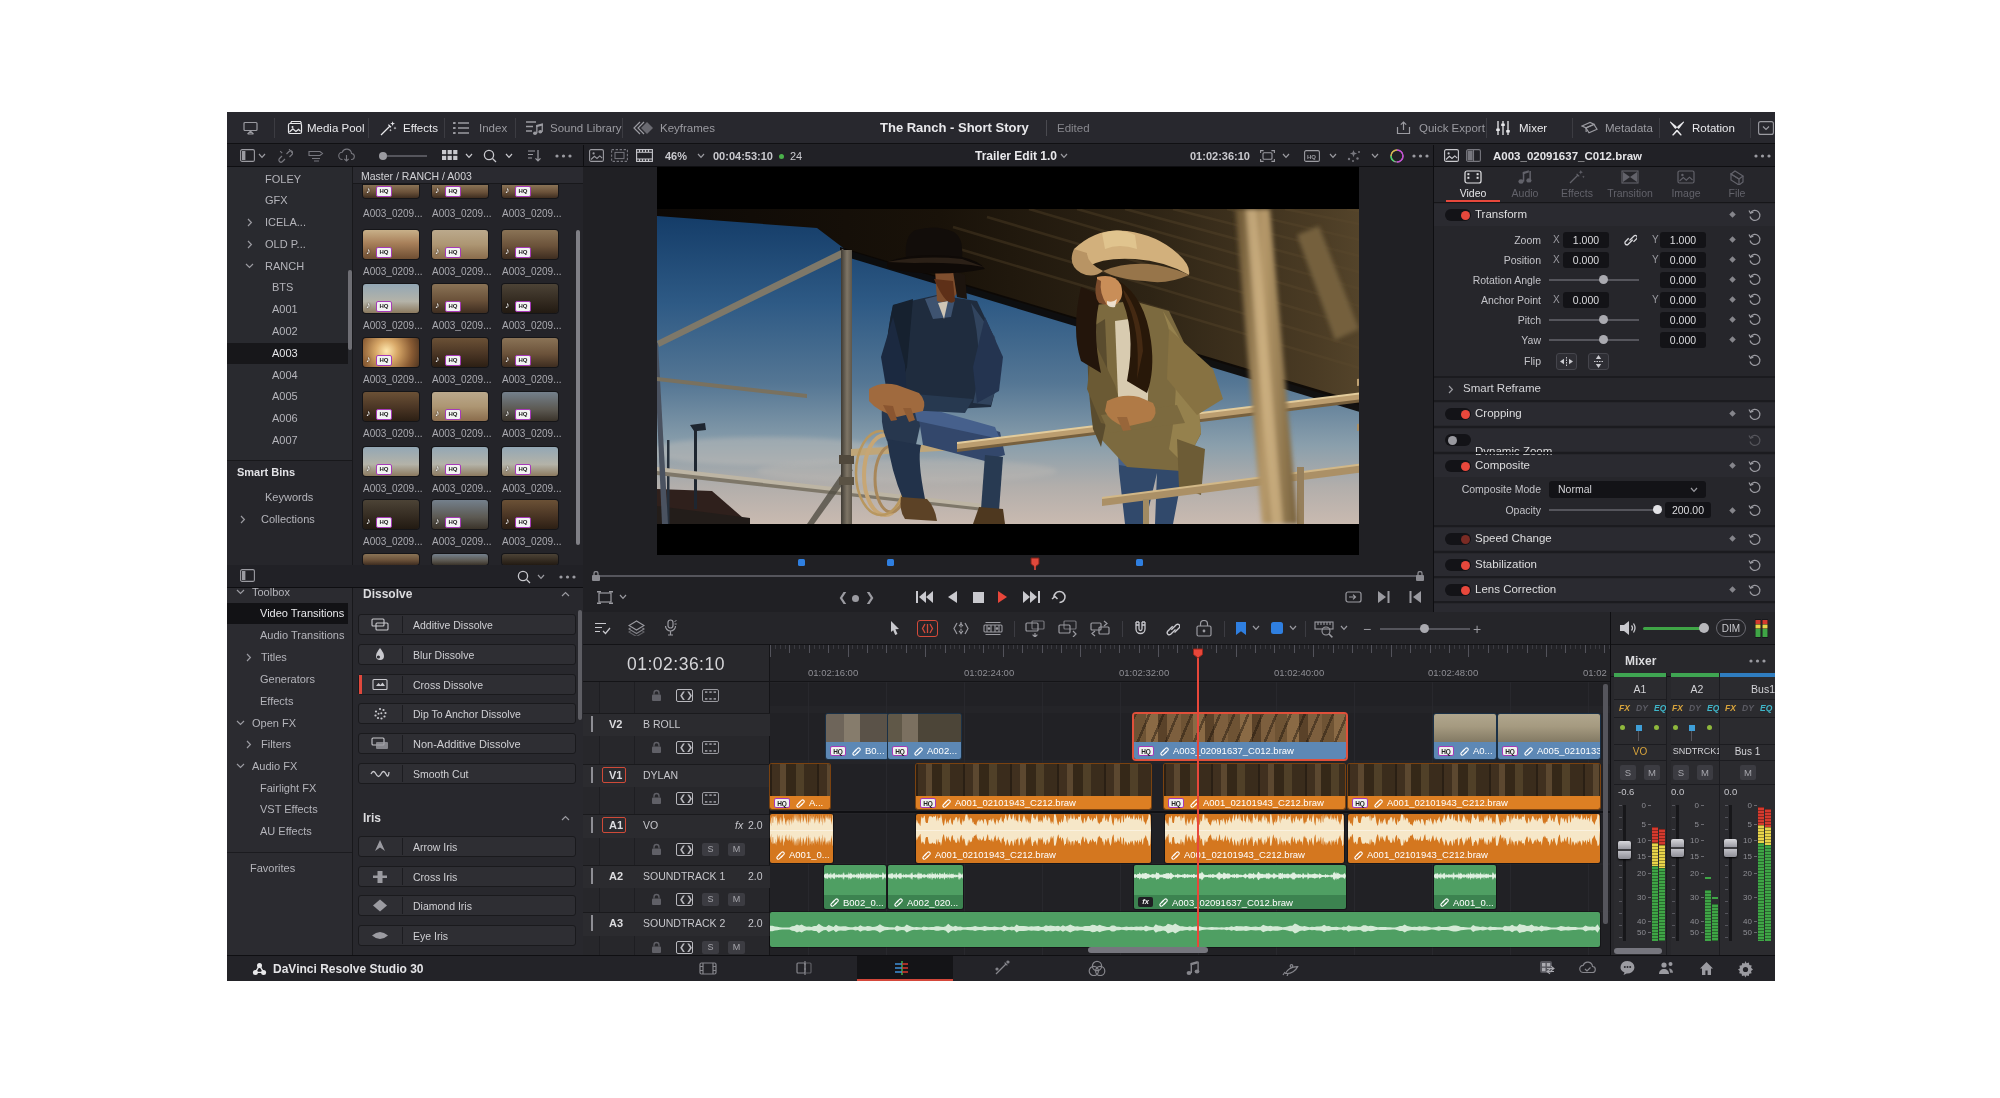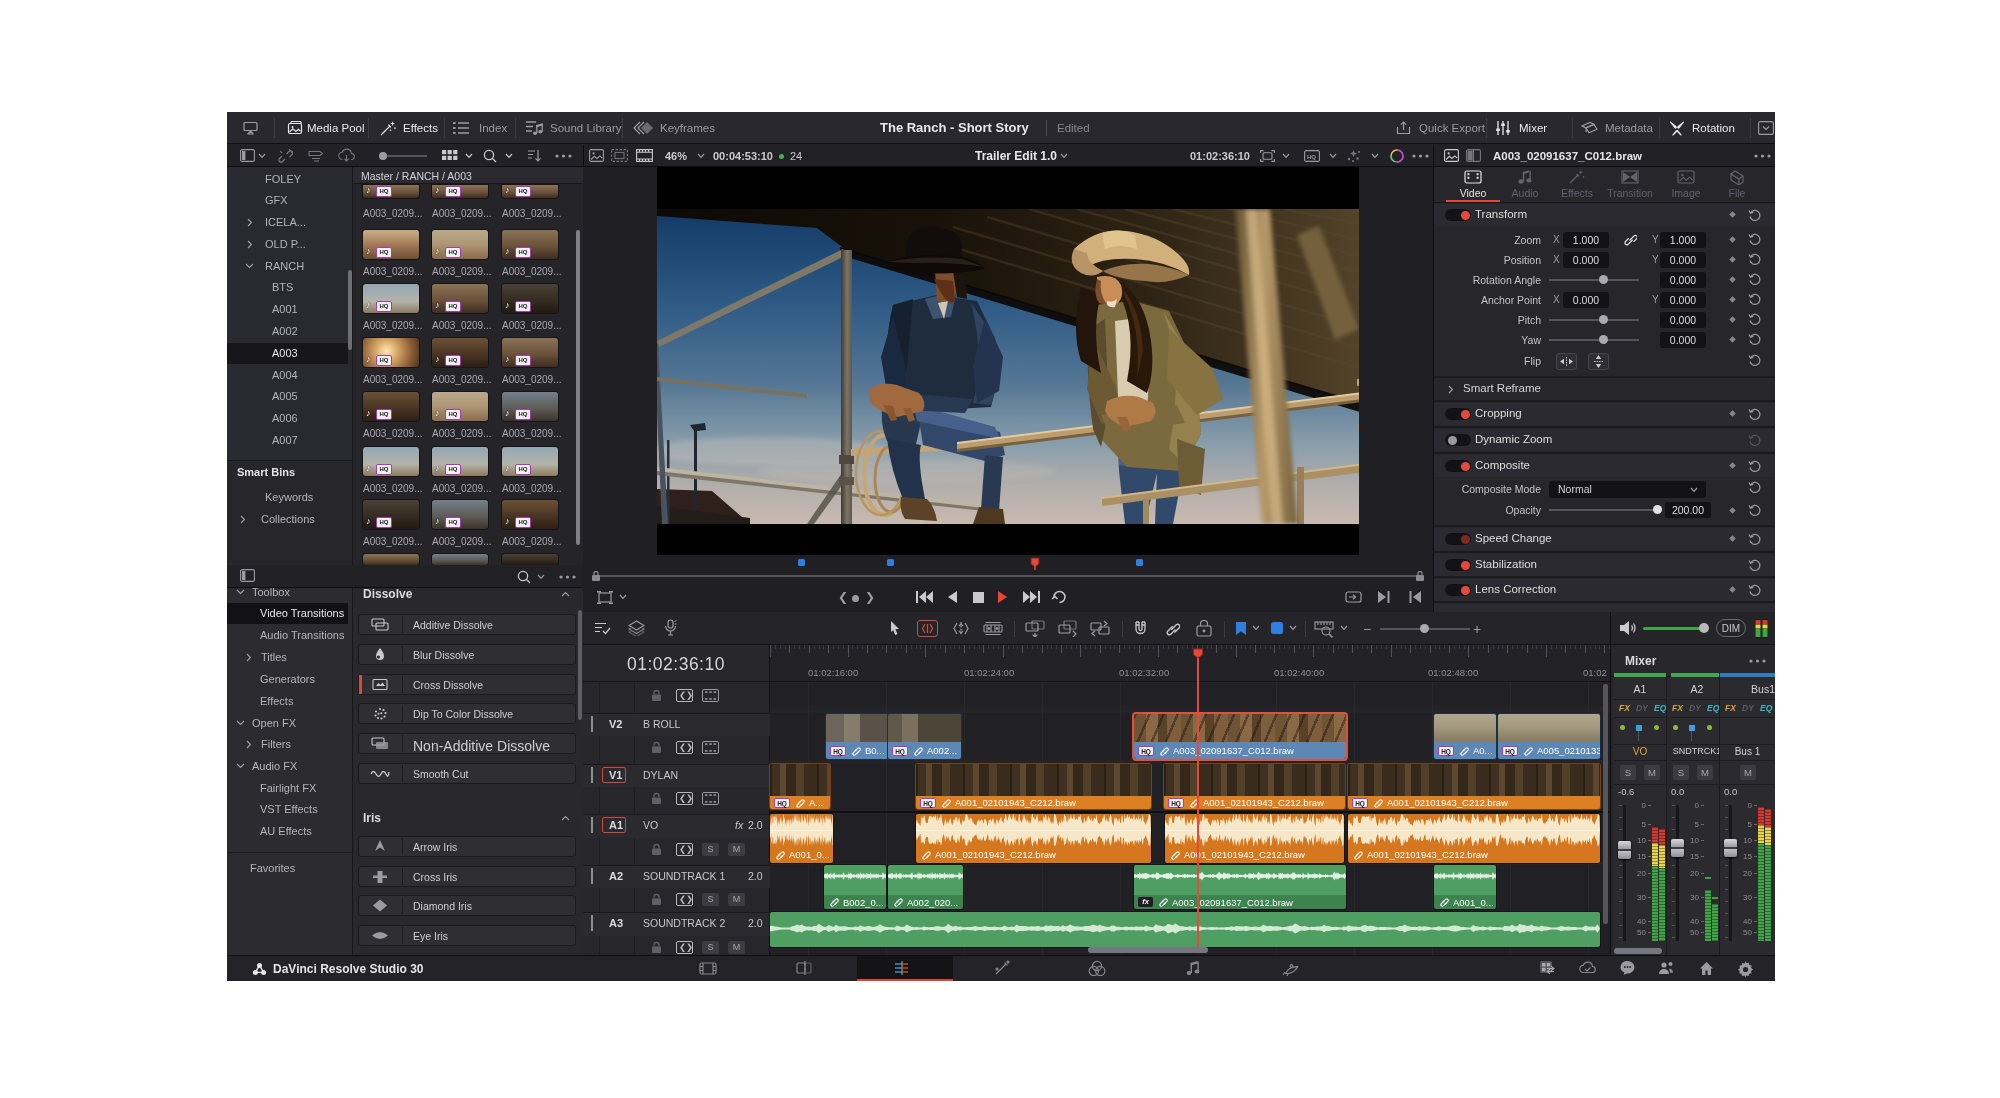--- a/index.html
+++ b/index.html
@@ -828,21 +828,21 @@
         <rect x="2.2" y="2.2" width="4.6" height="4.6" fill="#85858b" transform="rotate(45 4.5 4.5)"></rect>
       </svg>
       <svg class="ico" style="left:314px;top:241px" width="13" height="13" viewBox="0 0 13 13">
         <path d="M2.5 4A5 5 0 112 7.5" fill="none" stroke="#9b9ba1" stroke-width="1.2"></path>
         <path d="M1 1.5l1.5 2.8 2.8-1.2" fill="none" stroke="#9b9ba1" stroke-width="1.2"></path>
       </svg>
       <div class="abs" style="left:0;top:259px;width:342px;height:2px;background:#1b1b1f"></div>
       <div class="abs" style="left:0;top:262px;width:342px;height:22px;background:#2a2a30"></div>
       <div class="abs" style="left:11px;top:267px;width:26px;height:12px;border-radius:6px;background:#131317"></div>
       <div class="abs" style="left:14px;top:269px;width:9px;height:9px;border-radius:50%;background:#9a9aa0"></div>
-      <div class="txt" style="left:41px;top:266px;font-size:11.5px;color:#dededf">Dynamic Zoom</div>
+      <div class="txt" style="left:41px;top:278px;font-size:11.5px;color:#dededf">Dynamic Zoom</div>
       <svg class="ico" style="left:314px;top:267px" width="13" height="13" viewBox="0 0 13 13">
         <path d="M2.5 4A5 5 0 112 7.5" fill="none" stroke="#55555b" stroke-width="1.2"></path>
         <path d="M1 1.5l1.5 2.8 2.8-1.2" fill="none" stroke="#55555b" stroke-width="1.2"></path>
       </svg>
       <div class="abs" style="left:0;top:285px;width:342px;height:2px;background:#1b1b1f"></div>
       <div class="abs" style="left:0;top:288px;width:342px;height:22px;background:#2a2a30"></div>
       <div class="abs" style="left:11px;top:293px;width:26px;height:12px;border-radius:6px;background:#131317"></div>
       <div class="abs" style="left:27px;top:295px;width:9px;height:9px;border-radius:50%;background:#e8483c"></div>
       <div class="txt" style="left:41px;top:292px;font-size:11.5px;color:#dededf">Composite</div>
       <svg class="ico" style="left:294px;top:294px" width="9" height="9" viewBox="0 0 9 9">
@@ -1001,30 +1001,30 @@
           <circle cx="16.5" cy="8" r="1.1"></circle>
           <circle cx="15.5" cy="11.5" r="1.1"></circle>
           <circle cx="12.5" cy="13.5" r="1.1"></circle>
           <circle cx="9" cy="13" r="1.1"></circle>
           <circle cx="6.5" cy="10.5" r="1.1"></circle>
           <circle cx="7" cy="6.5" r="1.1"></circle>
           <circle cx="9.5" cy="8.8" r="1"></circle>
           <circle cx="12.3" cy="8.2" r="1"></circle>
         </g>
       </svg>
-      <div class="txt" style="left:186px;top:143px;font-size:10.5px;color:#cfcfd3">Dip To Color Dissolve</div>
+      <div class="txt" style="left:186px;top:143px;font-size:10.5px;color:#cfcfd3">Dip To Anchor Dissolve</div>
       <div class="abs" style="left:131px;top:168px;width:218px;height:21px;background:#2e2e33;border:1px solid #1a1a1d;border-radius:3px"></div>
       <div class="abs" style="left:175px;top:170px;width:1px;height:17px;background:#1c1c20"></div>
       <svg class="ico" style="left:142px;top:170px" width="22" height="17" viewBox="0 0 22 17">
         <g fill="none" stroke="#c9c9ce" stroke-width="1.1">
           <rect x="3" y="3" width="12" height="7" rx="1"></rect>
         </g>
         <rect x="7" y="7" width="12" height="7" rx="1" fill="#9b9ba1" opacity=".8"></rect>
       </svg>
-      <div class="txt" style="left:186px;top:173px;font-size:14px;color:#cfcfd3">Non-Additive Dissolve</div>
+      <div class="txt" style="left:186px;top:173px;font-size:11px;color:#cfcfd3">Non-Additive Dissolve</div>
       <div class="abs" style="left:131px;top:198px;width:218px;height:21px;background:#2e2e33;border:1px solid #1a1a1d;border-radius:3px"></div>
       <div class="abs" style="left:175px;top:200px;width:1px;height:17px;background:#1c1c20"></div>
       <svg class="ico" style="left:142px;top:200px" width="22" height="17" viewBox="0 0 22 17">
         <path d="M2 9q2.5-5 5 0t5 0 5 0 3-2" fill="none" stroke="#c9c9ce" stroke-width="1.3"></path>
       </svg>
       <div class="txt" style="left:186px;top:203px;font-size:10.5px;color:#cfcfd3">Smooth Cut</div>
       <div class="txt" style="left:136px;top:246px;font-size:12px;font-weight:bold;color:#dcdcdf">Iris</div>
       <svg class="ico" style="left:334px;top:250px" width="9" height="6" viewBox="0 0 9 6">
         <path d="M1 5l3.5-3.4L8 5" fill="none" stroke="#9b9ba1" stroke-width="1.2"></path>
       </svg>

